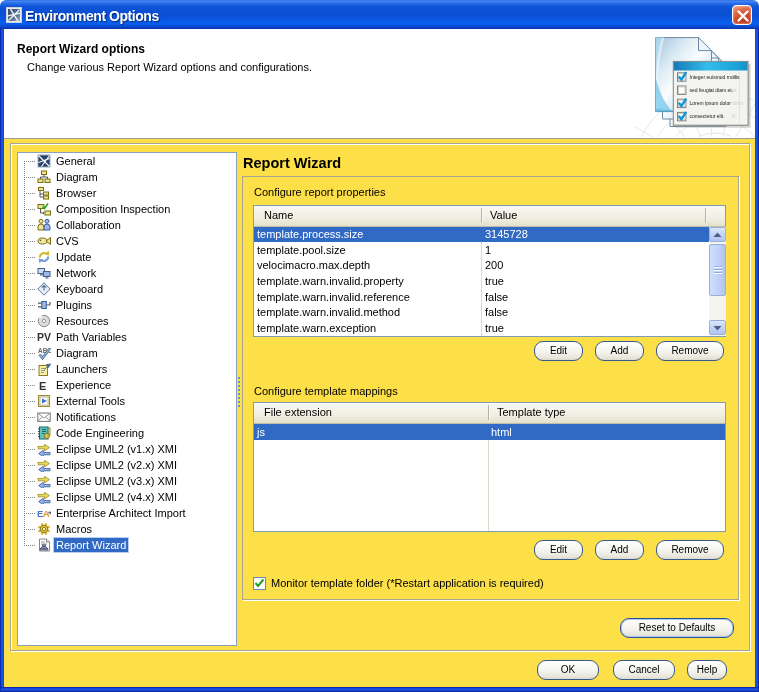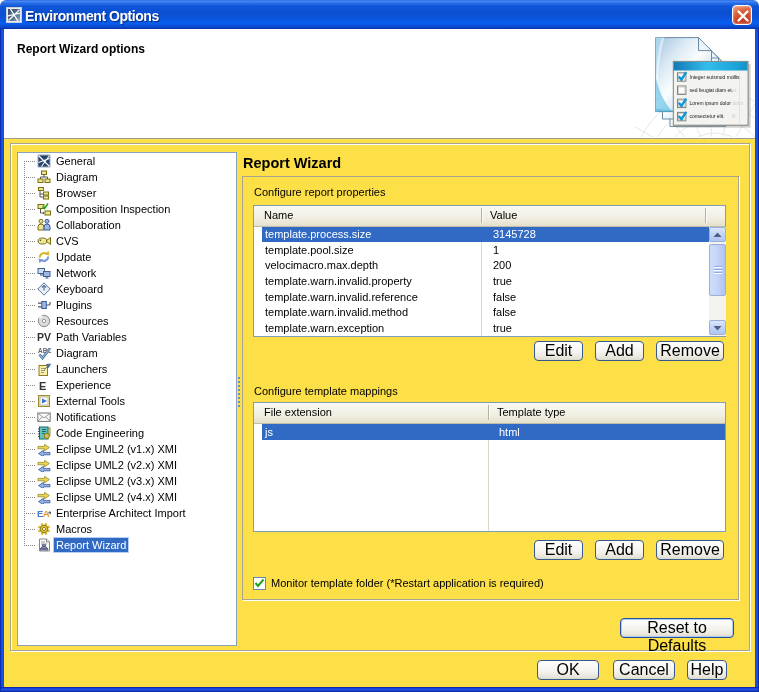--- a/index.html
+++ b/index.html
@@ -73,36 +73,36 @@
   border:1px solid #a8a492; box-shadow:1px 1px 0 #ffffff; font-size:11px; }
 
 .glabel { position:absolute; font-size:11px; color:#000; }
 
 .tbl { position:absolute; background:#ffffff; border:1px solid #7f9db9; }
 .thead { position:absolute; left:0; top:0; right:0; height:21px;
   background:linear-gradient(180deg,#f9f8f3 0%,#f1efe2 60%,#e4e0cd 100%);
   border-bottom:1px solid #c0bcaa; font-size:11px; }
 .thead .ht { position:absolute; top:3px; }
 .htick { position:absolute; top:2px; width:1px; height:15px; background:#b5b2a1; box-shadow:1px 0 0 #fbfaf7; }
-.trow { position:absolute; left:8px; right:0; height:16px; line-height:16px; font-size:11px; white-space:nowrap; }
+.trow { position:absolute; left:0; right:0; height:16px; line-height:16px; font-size:11px; white-space:nowrap; }
 .trow.sel { background:#316ac5; color:#ffffff; }
 .gridv { position:absolute; top:21px; width:1px; background:#dcd9cc; }
 
 #sbar { position:absolute; left:455px; top:21px; width:17px; height:109px; background:#f4f3ee; }
 .sbtn { position:absolute; left:0px; width:17px; height:15px; border:1px solid #9ab0d8; border-radius:2px;
   background:linear-gradient(180deg,#dce6fb 0%,#c2d3f8 50%,#aec4f2 100%); }
 .sbtn svg { position:absolute; left:3px; top:4px; }
 #sthumb { position:absolute; left:0px; top:17px; width:17px; height:52px; border:1px solid #9ab0d8; border-radius:2px;
   background:linear-gradient(90deg,#cfddfa 0%,#c3d4f9 50%,#b0c3ef 100%); }
 #sgrip { position:absolute; left:4px; top:21px; width:8px; height:9px;
   background-image:linear-gradient(#8cacec 1px, #ffffff 1px, #ffffff 2px, transparent 2px); background-size:8px 3px; }
 
-.btn { position:absolute; height:20px; border:1px solid #37598e; border-radius:4px;
+.btn { position:absolute; height:20px; border:1px solid #37598e; border-radius:9px;
   background:linear-gradient(180deg,#ffffff 0%,#f4f3ee 55%,#e9e7dc 85%,#dcdacd 100%);
-  font-size:16px; color:#000; text-align:center; line-height:18px; }
+  font-size:10px; color:#000; text-align:center; line-height:18px; }
 .btn.def { border-color:#2a4f9d; box-shadow:inset 0 0 0 1px #aec9ee; }
 
 .cb { position:absolute; width:13px; height:13px; background:#ffffff; border:1px solid #6a88b4; }
 .cb svg { position:absolute; left:0px; top:0px; }
 </style>
 </head>
 <body>
 <div id="win">
   <div id="frame"></div>
   <div id="btmbar"></div>
@@ -123,20 +123,21 @@
     <span id="titletext">Environment Options</span>
     <div id="closebtn">
       <svg width="14" height="14" viewBox="0 0 14 14">
         <path d="M2.5 2.5 L11.5 11.5 M11.5 2.5 L2.5 11.5" stroke="#ffffff" stroke-width="2.4" stroke-linecap="round"></path>
       </svg>
     </div>
   </div>
 
   <div id="header">
     <h1>Report Wizard options</h1>
+    <p>Change various Report Wizard options and configurations.</p>
     <svg id="hdrart" width="120" height="106" viewBox="0 0 120 106">
 <defs>
 <linearGradient id="pg" x1="0" y1="0" x2="0.9" y2="1">
             <stop offset="0" stop-color="#9fc2dd"></stop>
             <stop offset="0.3" stop-color="#dceaf4"></stop>
             <stop offset="0.52" stop-color="#fafdfe"></stop>
             <stop offset="0.75" stop-color="#cfe3f0"></stop>
             <stop offset="1" stop-color="#85bcd8"></stop>
           </linearGradient>
 <linearGradient id="pbar" x1="0" y1="0" x2="1" y2="0">

